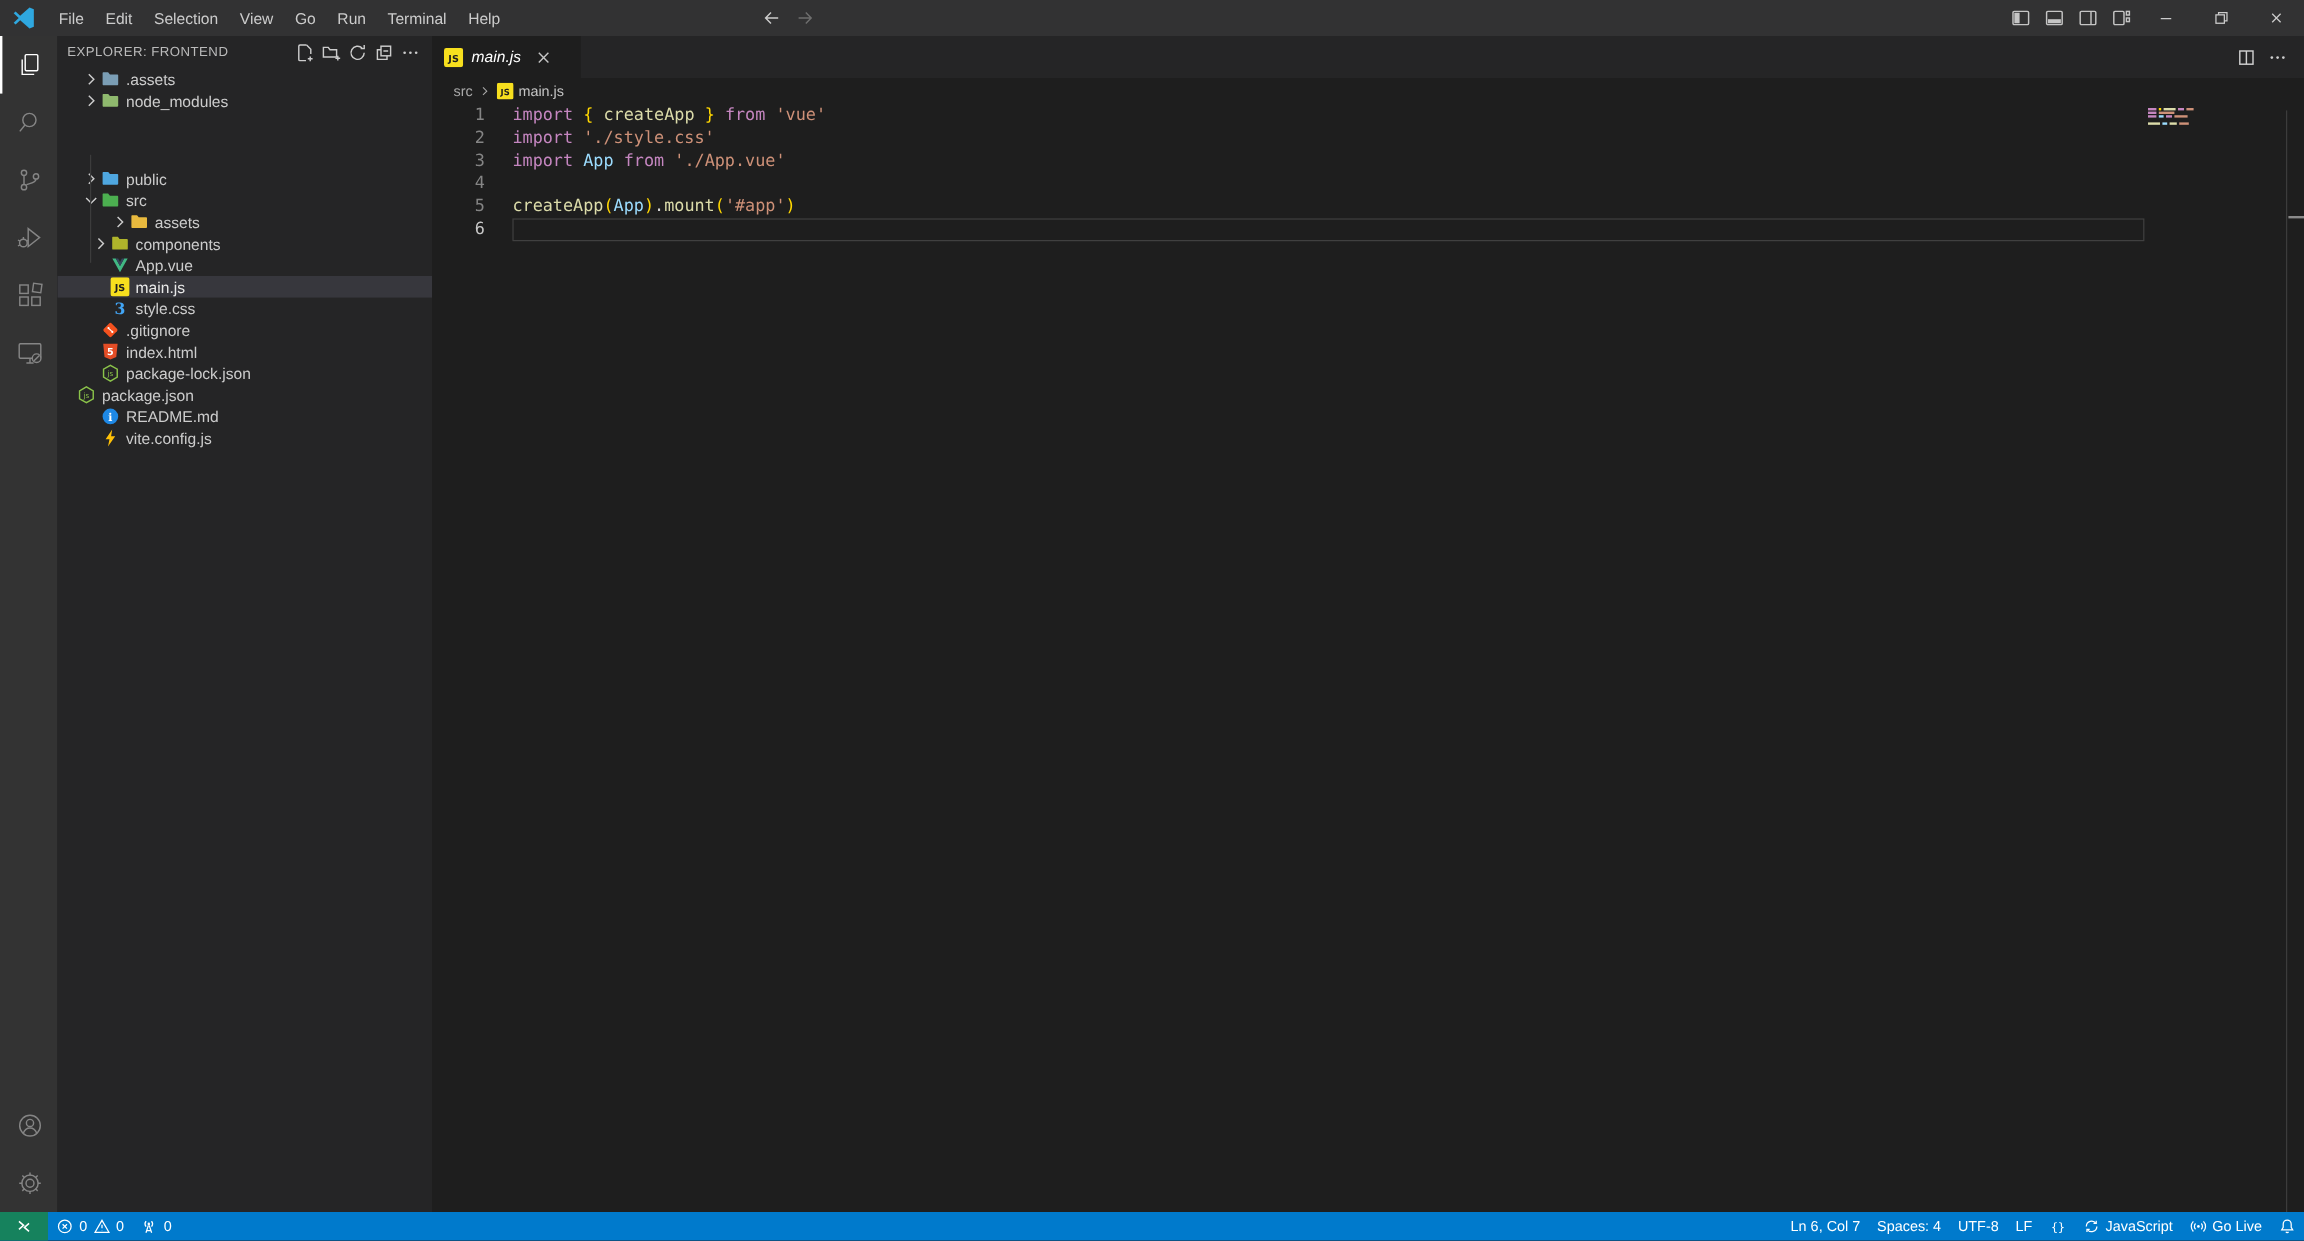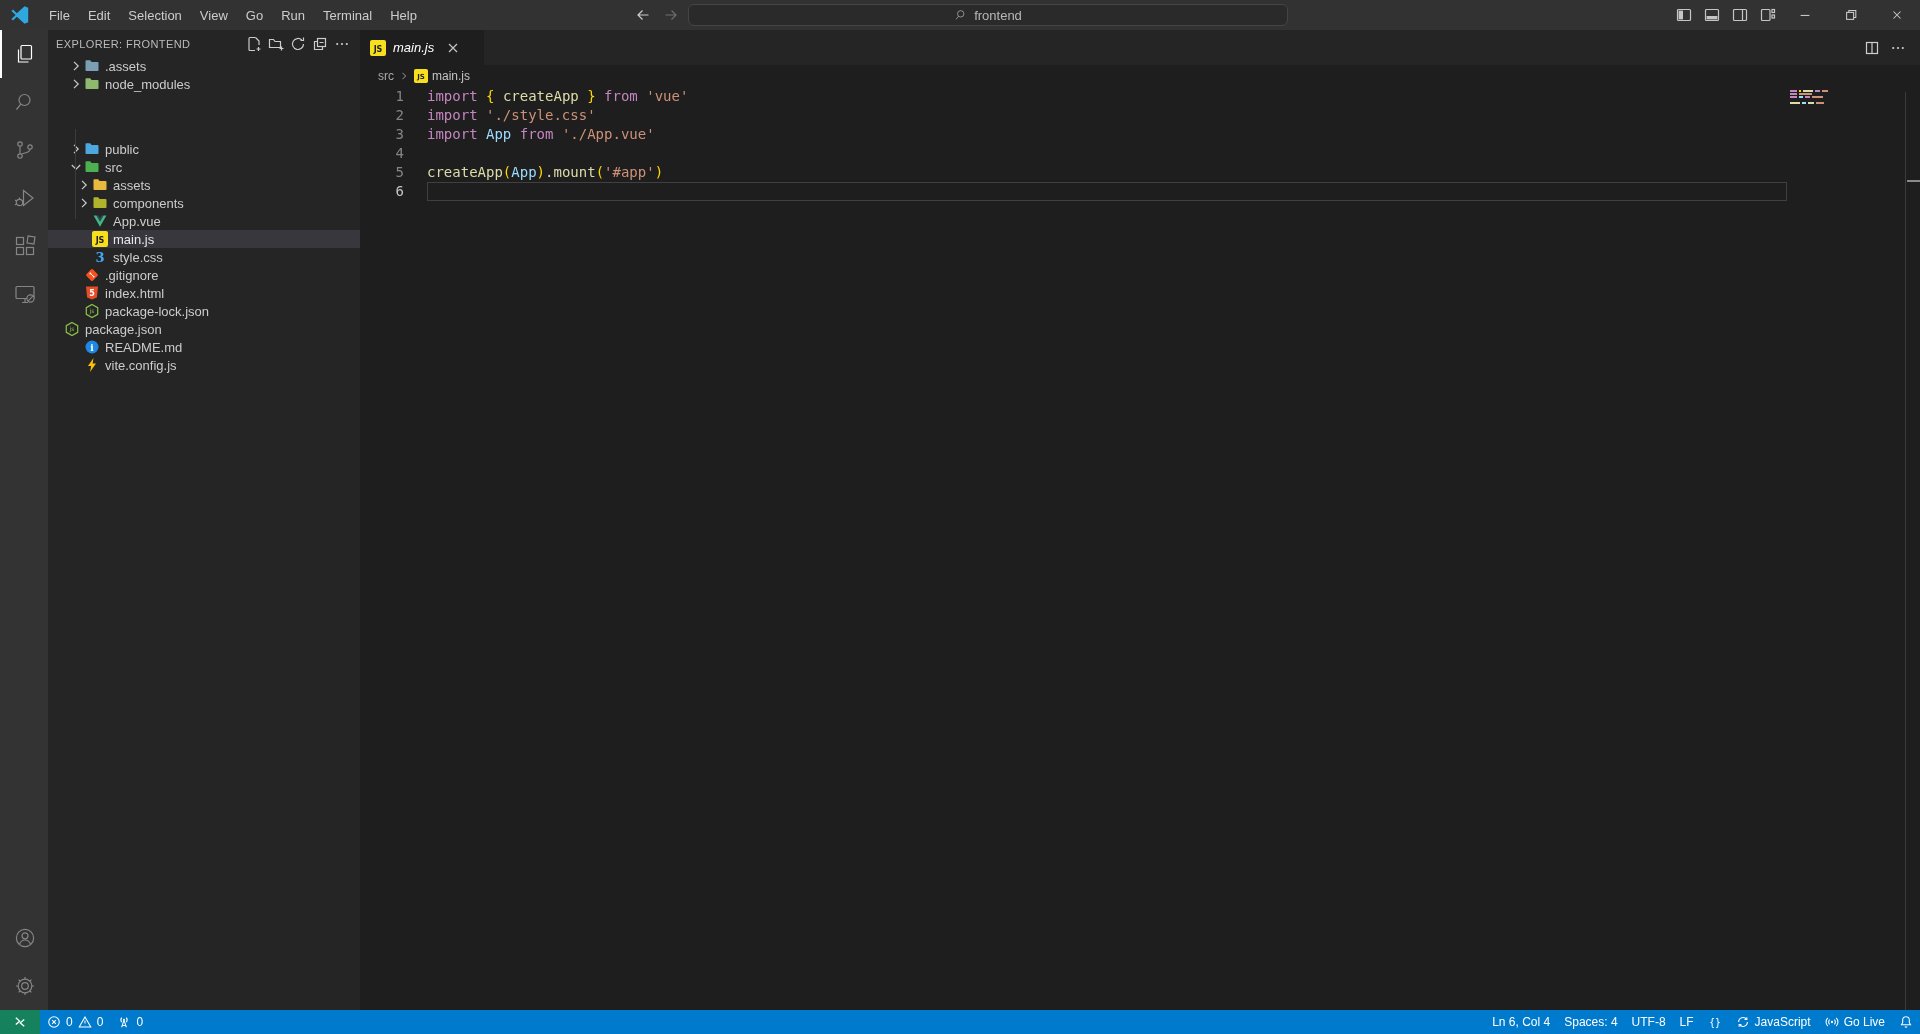--- a/index.html
+++ b/index.html
@@ -102,29 +102,20 @@
           </svg>
         </span>
       </span>
     <span class="nav-arrow dim" id="nav-forward">
         <span class="ic" style="width: 16px; height: 16px;">
           <svg viewBox="0 0 16 16">
             <path d="M2.5 8h10M8.5 3.5L13 8l-4.5 4.5" fill="none" stroke="currentColor" stroke-width="1.2"></path>
           </svg>
         </span>
       </span>
-    <div class="searchbox">
-      <span class="ic" style="width:14px;height:14px" id="cc-search-icon">
-          <svg viewBox="0 0 24 24">
-            <circle cx="11.5" cy="10" r="5.5" fill="none" stroke="currentColor" stroke-width="1.2"></circle>
-            <path d="M7.8 14.2L3.5 19.5" fill="none" stroke="currentColor" stroke-width="1.2"></path>
-          </svg>
-        </span>
-      <span>frontend</span>
-    </div>
   </div>
   <div class="tb-right" id="tb-right">
       <div class="layout-ic">
         <span class="ic" style="width: 16px; height: 16px;">
           <svg viewBox="0 0 16 16">
             <rect x="1.5" y="2.5" width="13" height="11" rx="1" fill="none" stroke="currentColor" stroke-width="1.2"></rect>
             <rect x="2.6" y="3.6" width="4.4" height="8.8" fill="currentColor"></rect>
           </svg>
         </span>
       </div>
@@ -343,21 +334,21 @@
               <path d="M3.8 6l4.2 4.2L12.2 6" fill="none" stroke="currentColor" stroke-width="1.2"></path>
             </svg>
           </span>
           <span class="tr-icon" style="color: rgb(76, 175, 80);">
             <svg viewBox="0 0 16 16">
               <path d="M1.5 3.1c0-.4.3-.8.8-.8h3.5c.2 0 .5.1.6.3l1.2 1.5h6.1c.4 0 .8.3.8.8v7.3c0 .4-.3.8-.8.8H2.3c-.4 0-.8-.3-.8-.8z" fill="currentColor"></path>
             </svg>
           </span>
           <span>src</span>
         </div>
-        <div class="tree-row" style="padding-left: 28px;">
+        <div class="tree-row" style="padding-left: 28px; margin-left: 16px;">
           <span class="tr-chev">
             <svg viewBox="0 0 16 16">
               <path d="M6 3.8l4.2 4.2L6 12.2" fill="none" stroke="currentColor" stroke-width="1.2"></path>
             </svg>
           </span>
           <span class="tr-icon" style="color: rgb(232, 185, 62);">
             <svg viewBox="0 0 16 16">
               <path d="M1.5 3.1c0-.4.3-.8.8-.8h3.5c.2 0 .5.1.6.3l1.2 1.5h6.1c.4 0 .8.3.8.8v7.3c0 .4-.3.8-.8.8H2.3c-.4 0-.8-.3-.8-.8z" fill="currentColor"></path>
             </svg>
           </span>
@@ -590,21 +581,21 @@
           <svg viewBox="0 0 16 16">
             <circle cx="8" cy="5.6" r="1.2" fill="currentColor"></circle>
             <path d="M5.4 3a4.2 4.2 0 0 0 0 5.2M10.6 3a4.2 4.2 0 0 1 0 5.2M7.6 7l-2.3 7M8.4 7l2.3 7M6 12h4" fill="none" stroke="currentColor" stroke-width="1.2"></path>
           </svg>
         </span>
         <span>0</span>
       </div>
     </div>
   <div class="st-right" id="status-right">
       <div class="st-item">
-        <span>Ln 6, Col 4</span>
+        <span>Ln 6, Col 7</span>
       </div>
       <div class="st-item">
         <span>Spaces: 4</span>
       </div>
       <div class="st-item">
         <span>UTF-8</span>
       </div>
       <div class="st-item">
         <span>LF</span>
       </div>

